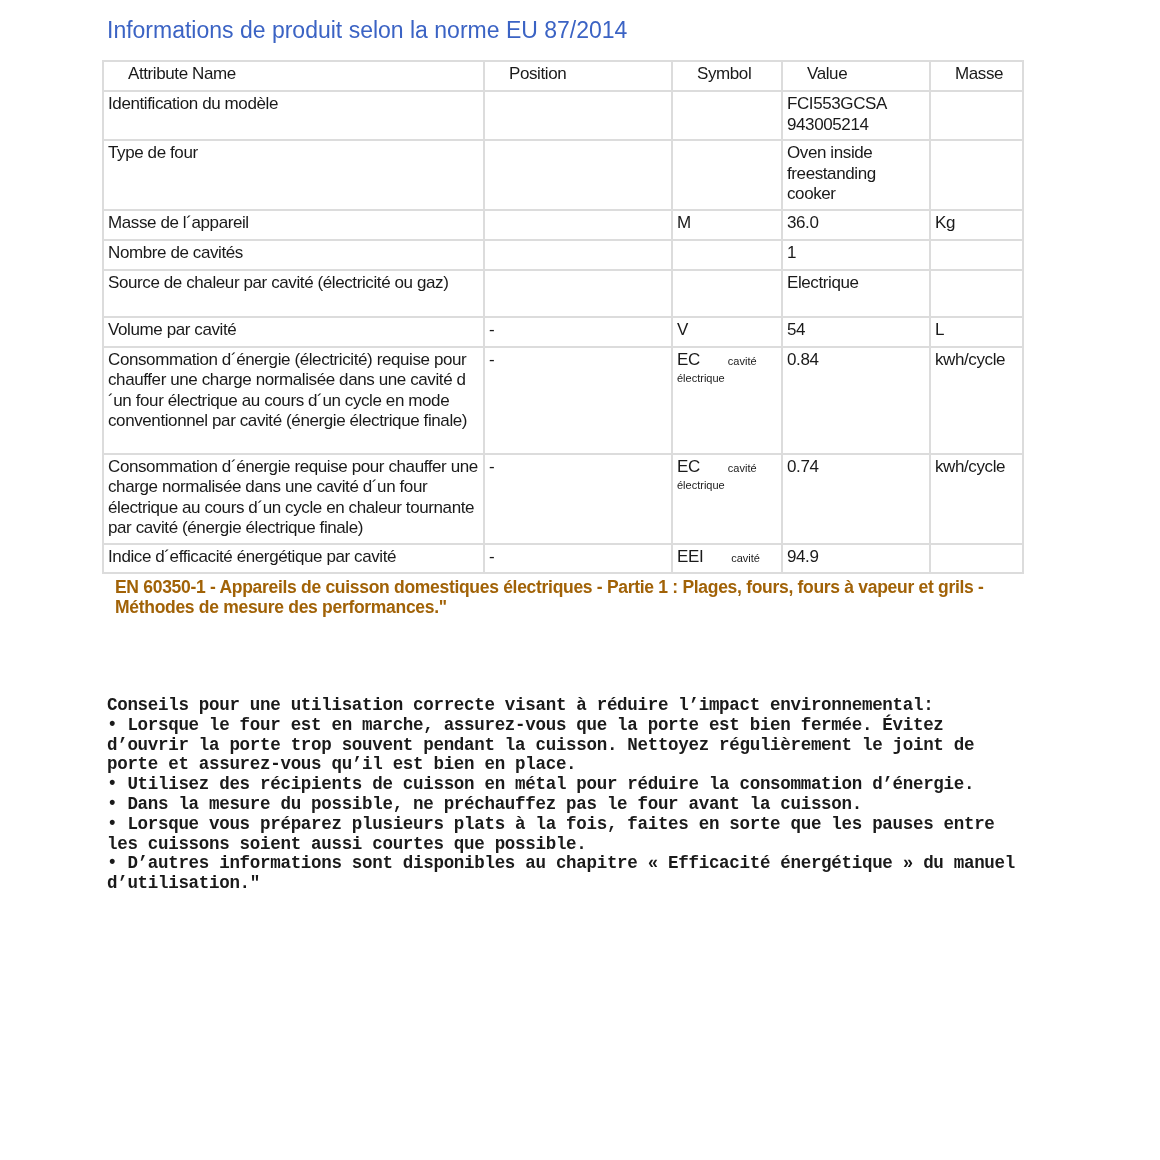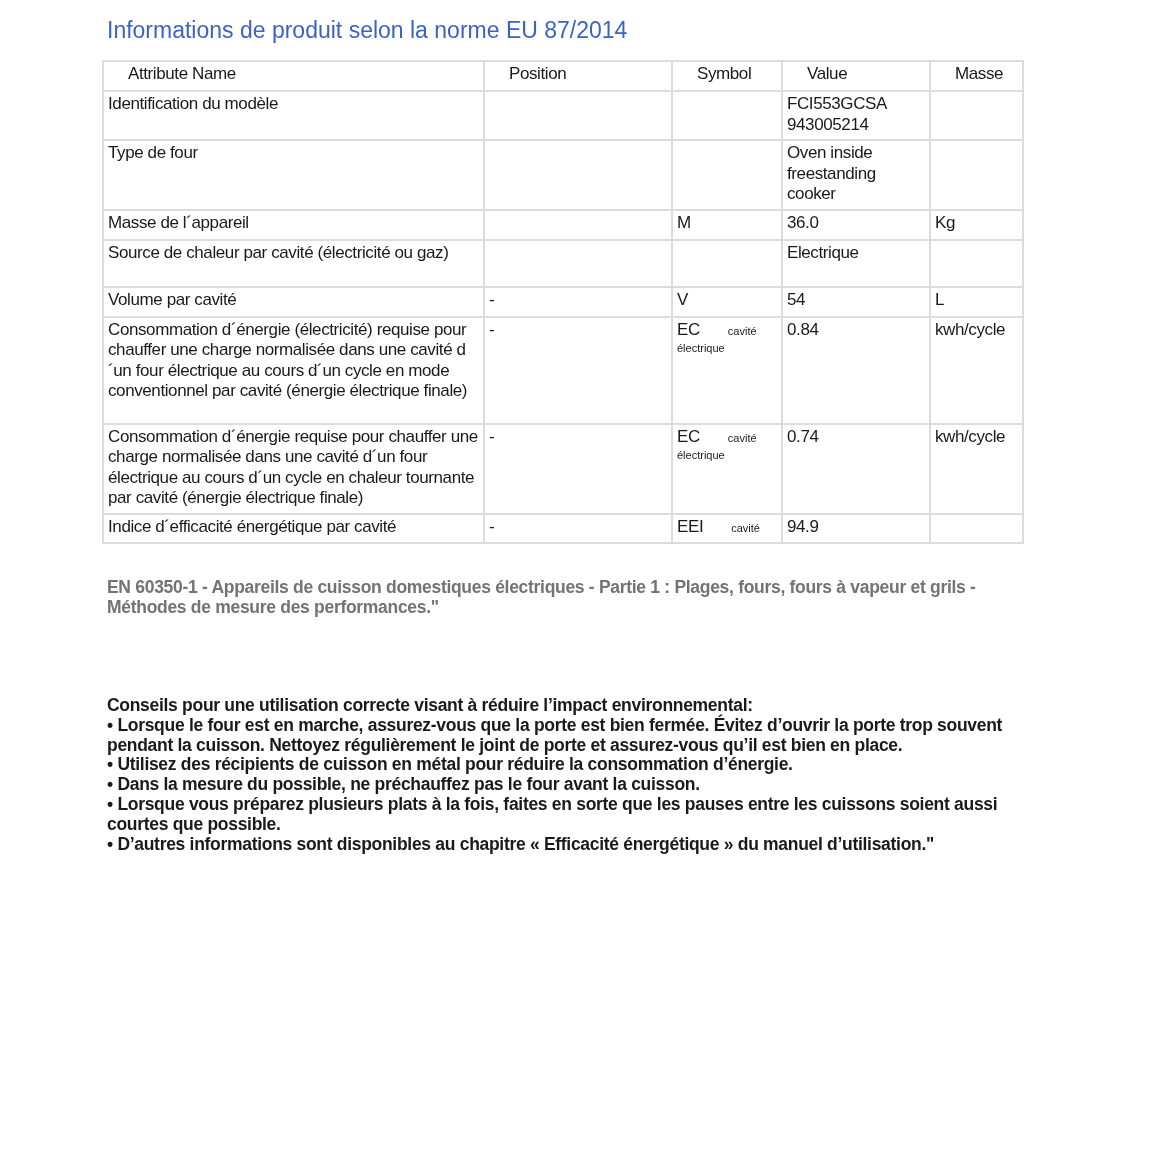--- a/index.html
+++ b/index.html
@@ -53,41 +53,41 @@
     col.c-pos { width: 188px; }
     col.c-sym { width: 110px; }
     col.c-val { width: 148px; }
     col.c-unit { width: 93px; }
     .sym-main { font-size: 17px; }
     .sym-sub { font-size: 11px; letter-spacing: 0; margin-left: 28px; }
     .sym-sub2 { display: block; font-size: 11px; line-height: 14px; letter-spacing: 0; }
     .value-line { display: block; }
     .standard-text {
       position: absolute;
-      left: 107px;
+      left: 115px;
       top: 577px;
       width: 915px;
       font-size: 17.5px;
       line-height: 20px;
       font-weight: bold;
       letter-spacing: -0.3px;
-      color: #737373;
+      color: #a16207;
     }
     .advice {
       position: absolute;
       left: 107px;
       top: 696px;
       width: 920px;
       font-size: 17.5px;
       line-height: 19.8px;
       font-weight: bold;
       letter-spacing: -0.3px;
       color: #1a1a1a;
     }
-    .advice p { margin: 0; }
+    .advice p { margin: 0; font-family: Liberation Mono, monospace; }
   </style>
 </head>
 <body>
 
 <h1 class="title">Informations de produit selon la norme EU 87/2014</h1>
 
 <table class="attr-table">
   <colgroup>
     <col class="c-name">
       <col class="c-pos">
@@ -132,20 +132,29 @@
     <tr style="height:30px">
       <td>Masse de l´appareil</td>
       <td></td>
       <td><span class="sym-main">M</span></td>
       <td>
           <span class="value-line">36.0</span>
         </td>
       <td>Kg</td>
     </tr>
 
+    <tr style="height:30px">
+      <td>Nombre de cavités</td>
+      <td></td>
+      <td><span class="sym-main"></span></td>
+      <td>
+          <span class="value-line">1</span>
+        </td>
+      <td></td>
+    </tr>
 
     <tr style="height:47px">
       <td>Source de chaleur par cavité (électricité ou gaz)</td>
       <td></td>
       <td><span class="sym-main"></span></td>
       <td>
           <span class="value-line">Electrique</span>
         </td>
       <td></td>
     </tr>

